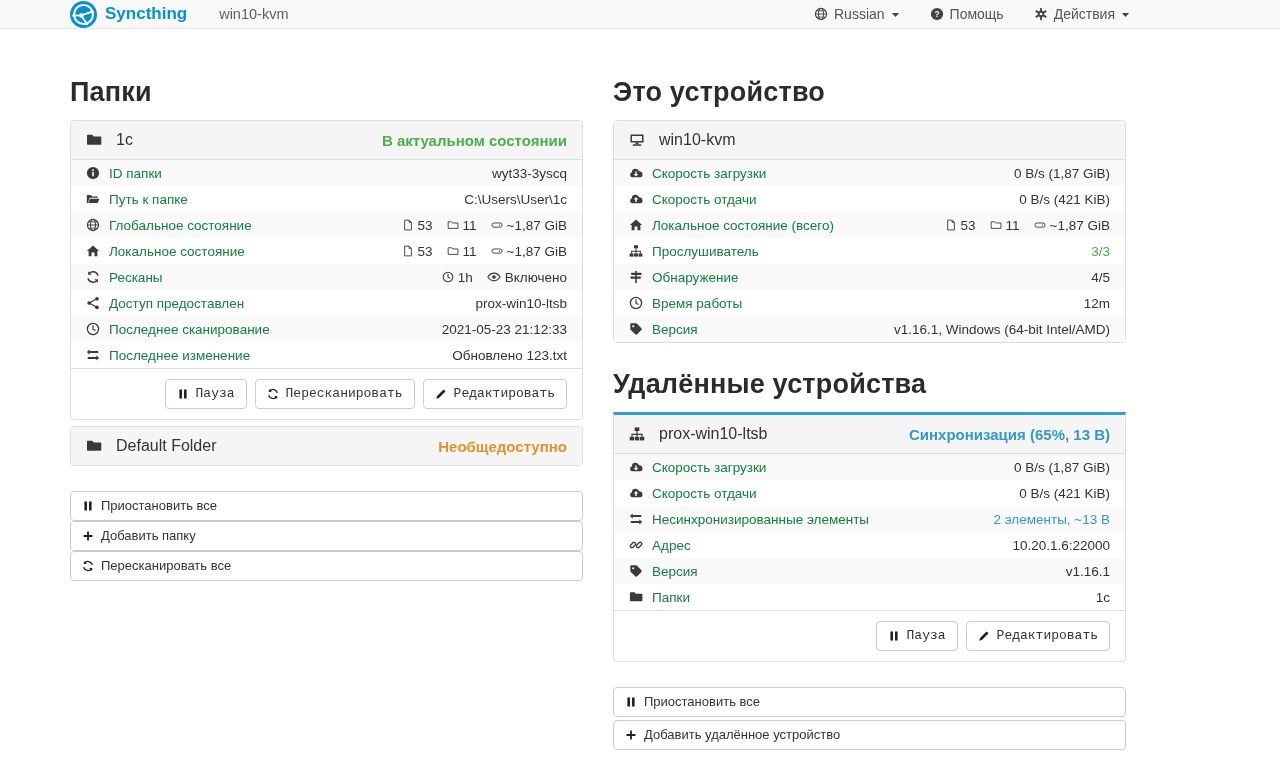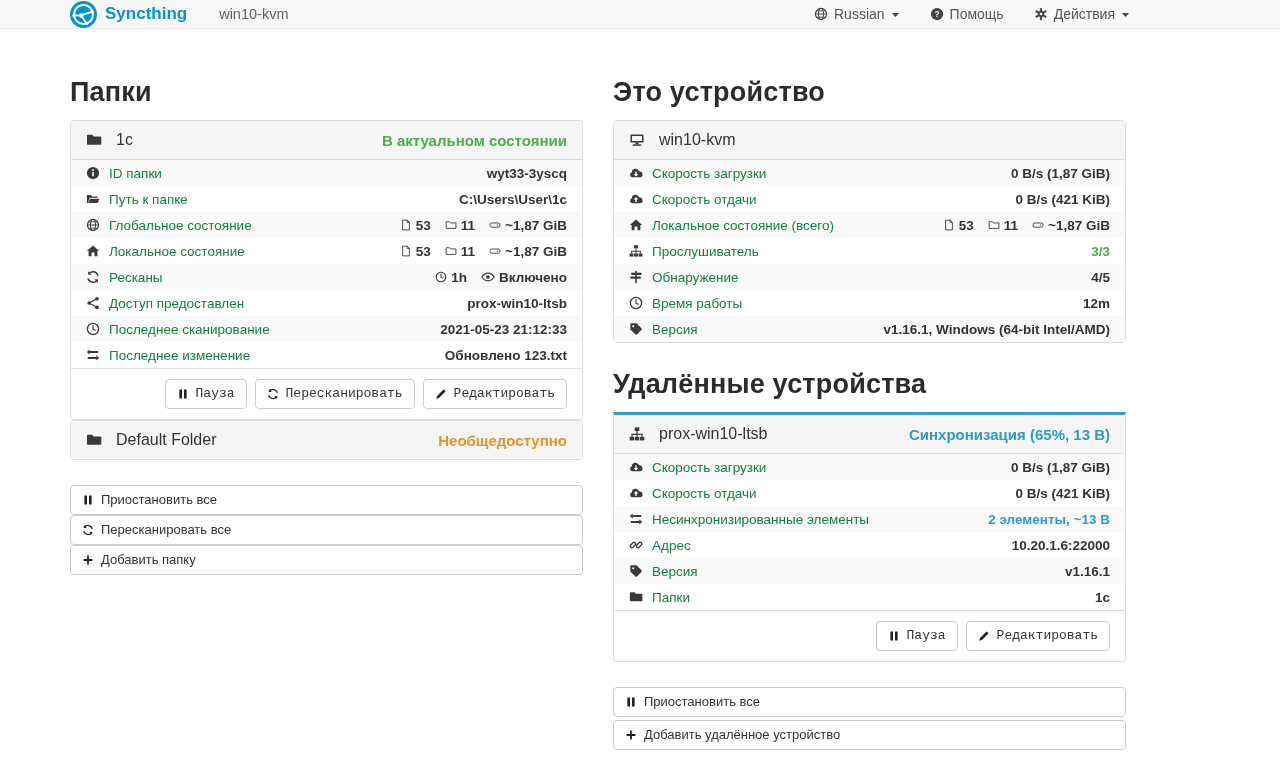--- a/index.html
+++ b/index.html
@@ -16,35 +16,35 @@
   .nav-item { display:flex; align-items:center; gap:6px; color:#555; cursor:pointer; font-size:14px; }
   .nav-item .ic { color:#444; }
 
   
   .main { display:flex; gap:30px; width:1056px; margin:0 0 0 70px; }
   .col { flex:1; min-width:0; }
   h2 { font-size:27px; font-weight:bold; color:#2b2b2b; margin:48px 0 12px; letter-spacing:.2px; }
   h2.h2-later { margin-top:26px; }
 
   
-  .panel { border:1px solid #ddd; border-radius:4px; background:#fff; margin-bottom:0; }
+  .panel { border:1px solid #ddd; border-radius:4px; background:#fff; margin-bottom:6px; }
   .panel-heading { background:#f5f5f5; padding:10px 15px; display:flex; align-items:center;
     gap:14px; font-size:16px; color:#333; cursor:pointer; border-radius:3px 3px 0 0; }
   .panel-with-body .panel-heading { border-bottom:1px solid #ddd; }
   .panel-status { margin-left:auto; font-weight:bold; font-size:15px; }
   .st-green { color:#4cae4c; }
   .st-orange { color:#e0932e; }
   .st-blue { color:#3498cb; }
   .panel-remote { border-top:3px solid #319fd3; border-radius:0 0 4px 4px; }
   .panel-remote .panel-heading { border-radius:0; }
 
   .trow { display:flex; align-items:center; padding:4px 15px; min-height:26px; font-size:13.5px; }
   .trow:nth-child(odd) { background:#f9f9f9; }
   .tlabel { display:flex; align-items:center; gap:9px; color:#15803d; }
-  .tvalue { margin-left:auto; display:flex; align-items:center; gap:5px; color:#333; text-align:right;font-weight:bold; }
+  .tvalue { margin-left:auto; display:flex; align-items:center; gap:5px; color:#333; text-align:right; }
   .tvalue .grp { display:inline-flex; align-items:center; gap:4px; margin-left:9px;justify-content:center; }
   .tvalue.link { color:#3498cb; cursor:pointer; }
   .tvalue.green { color:#4cae4c; }
 
   .panel-footer { border-top:1px solid #ddd; padding:10px 15px; display:flex;
     justify-content:flex-end; gap:8px; background:#fff; border-radius:0 0 4px 4px;font-family:Liberation Mono, monospace; }
 
   
   .btn { display:inline-flex; align-items:center; gap:7px; background:#fff;
     border:1px solid #ccc; border-radius:4px; padding:5px 11px; font-size:13px;
@@ -408,29 +408,29 @@
 
     <div class="actions-row right">
       <button class="btn">
         <svg class="ic ic-sm">
             <use href="#i-pause"></use>
           </svg>
         <span>Приостановить все</span>
         </button>
       <button class="btn">
         <svg class="ic ic-sm">
-            <use href="#i-refresh"></use>
-          </svg>
-        <span>Пересканировать все</span>
+            <use href="#i-plus"></use>
+          </svg>
+        <span>Добавить папку</span>
         </button>
       <button class="btn">
         <svg class="ic ic-sm">
-            <use href="#i-plus"></use>
-          </svg>
-        <span>Добавить папку</span>
+            <use href="#i-refresh"></use>
+          </svg>
+        <span>Пересканировать все</span>
         </button>
     </div>
   </div>
 
   <div class="col">
     <h2>Это устройство</h2>
 
     <div class="panel panel-with-body">
       <div class="panel-heading">
         <svg class="ic ic-lg">

